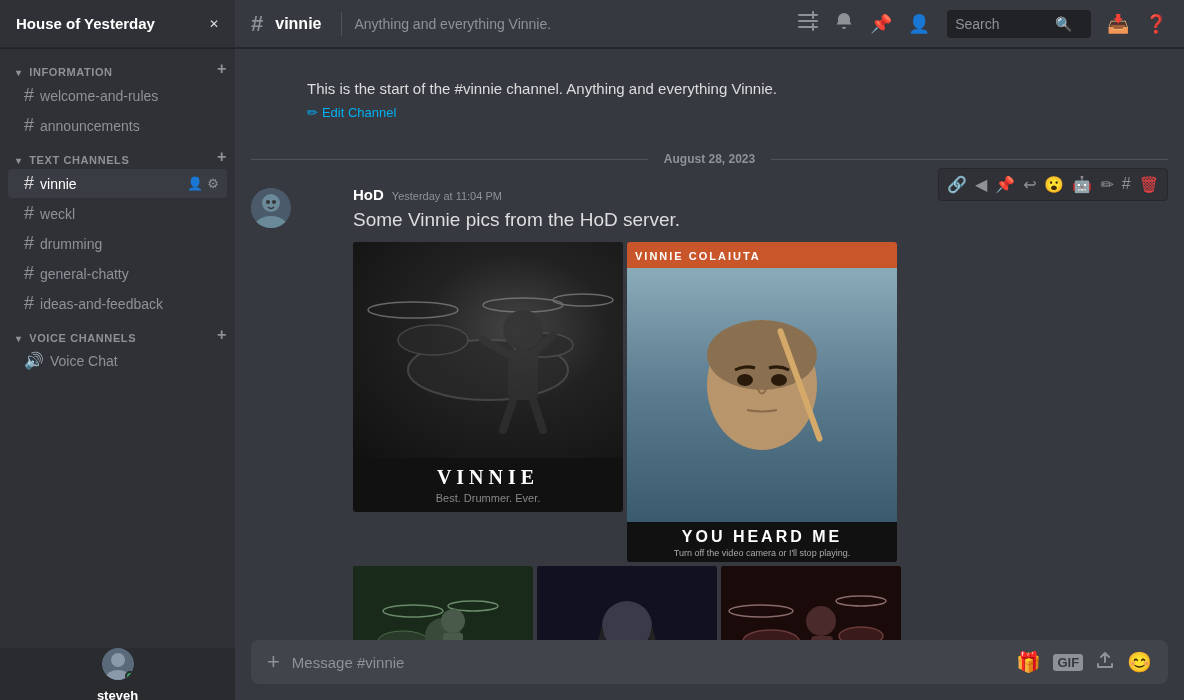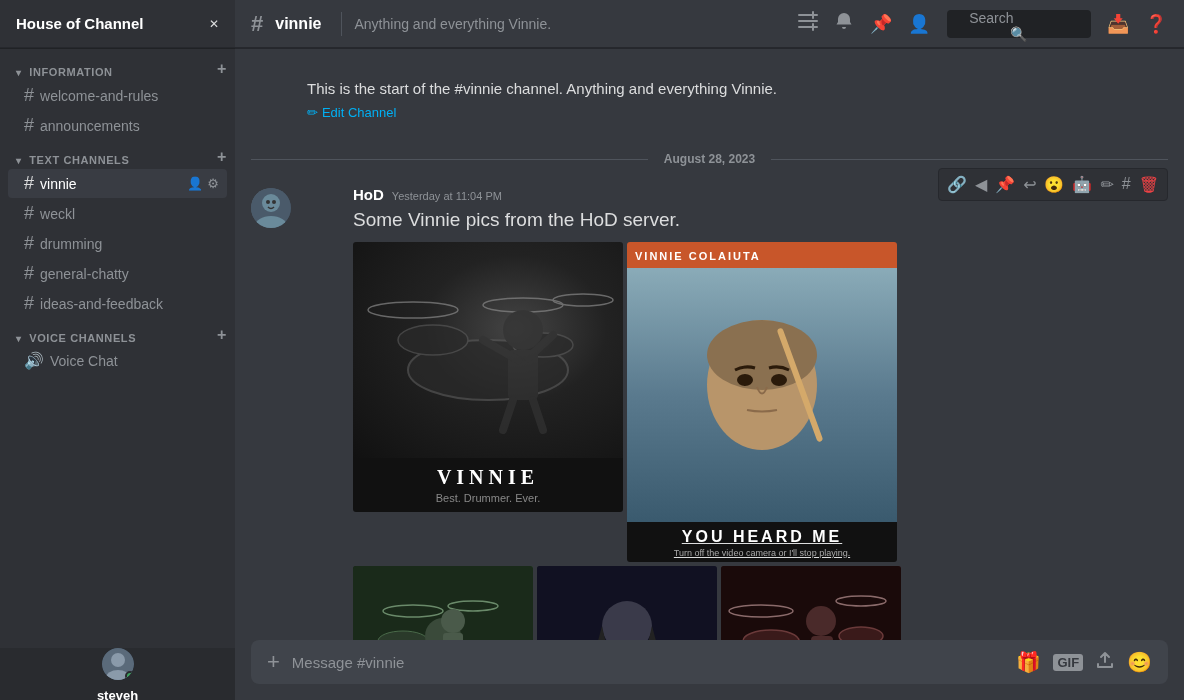--- a/index.html
+++ b/index.html
@@ -47,21 +47,21 @@
     .main { flex: 1; display: flex; flex-direction: column; background: #36393f; }
 
     
     .channel-header { height: 48px; border-bottom: 1px solid #26282d; display: flex; align-items: center; padding: 0 16px; gap: 12px; flex-shrink: 0; box-shadow: 0 1px 0 rgba(0,0,0,0.3); }
     .channel-header-hash { font-size: 22px; color: #8e9297; font-weight: 700; }
     .channel-header-name { font-weight: 700; color: #fff; font-size: 16px; margin-right: 8px; }
     .channel-header-divider { width: 1px; height: 24px; background: #4f545c; }
     .channel-header-topic { color: #8e9297; font-size: 14px; flex: 1; }
     .header-actions { display: flex; align-items: center; gap: 16px; }
     .header-action-btn { color: #8e9297; cursor: pointer; font-size: 18px; }
-    .search-box { display: flex; align-items: center; background: #202225; border-radius: 4px; padding: 0 8px; height: 28px; width: 144px; flex-direction: column; }
+    .search-box { display: flex; align-items: center; background: #202225; border-radius: 4px; padding: 0 8px; height: 28px; width: 144px; }
     .search-input { background: transparent; border: none; outline: none; color: #dcddde; font-size: 14px; width: 100px; }
     .search-input::placeholder { color: #8e9297; }
     .search-icon { color: #8e9297; font-size: 14px; }
 
     
     .messages-area { flex: 1; overflow-y: auto; padding: 16px 0; }
     .channel-start { padding: 16px 72px 16px 72px; }
     .channel-start-description { color: #dcddde; font-size: 15px; margin-bottom: 8px; }
     .edit-channel-btn { color: #00b0f4; font-size: 13px; cursor: pointer; display: flex; align-items: center; gap: 4px; }
     .date-divider { display: flex; align-items: center; padding: 8px 16px; margin: 8px 0; }
@@ -106,21 +106,21 @@
     .photo-b3 { background: linear-gradient(135deg, #2a1a1a 0%, #4a2a2a 40%, #2a1a1a 100%); }
   </style>
 </head>
 <body>
 
 <div class="app">
 
   <div class="sidebar">
 
     <div class="server-header">
-      <span class="server-name">House of Channel</span>
+      <span class="server-name">House of Yesterday</span>
       <span class="server-header-chevron">✕</span>
     </div>
 
     <div class="sidebar-channels">
 
       <div class="channel-section">
         <div class="channel-section-header">
           <span><span class="chevron">▾</span> <span>INFORMATION</span></span>
           <span class="add-btn">+</span>
         </div>
@@ -311,21 +311,21 @@
                     <path d="M108 65 Q118 60 128 63" stroke="#2a1a0a" stroke-width="3" fill="none"></path>
                     <path d="M142 63 Q152 60 162 65" stroke="#2a1a0a" stroke-width="3" fill="none"></path>
 
                     <path d="M130 82 Q135 95 140 82" stroke="#8a6a4a" stroke-width="2" fill="none"></path>
 
                     <path d="M120 105 Q135 108 150 105" stroke="#8a6a4a" stroke-width="2" fill="none"></path>
 
                     <rect x="170" y="20" width="6" height="120" rx="3" fill="#d4a96a" transform="rotate(-20, 173, 80)"></rect>
                   </svg>
                 </div>
-                <div style="background: #111; padding: 6px 8px 4px; text-align: center; text-decoration: underline;">
+                <div style="background: #111; padding: 6px 8px 4px; text-align: center;">
                   <div style="color: #fff; font-size: 16px; font-weight: 700; letter-spacing: 3px; font-family: Impact, Arial, sans-serif;">YOU HEARD ME</div>
                   <div style="color: #aaa; font-size: 9px; margin-top: 2px;">Turn off the video camera or I'll stop playing.</div>
                 </div>
               </div>
             </div>
 
             <div class="mosaic-bottom" style="margin-top: 4px;">
               <div class="img-sim photo-b1" style="height: 152px; overflow: hidden; position: relative;">
                 <svg width="100%" height="100%" viewBox="0 0 180 152" style="position:absolute; top:0; left:0;">
                   <rect width="180" height="152" fill="#1a2a1a"></rect>

